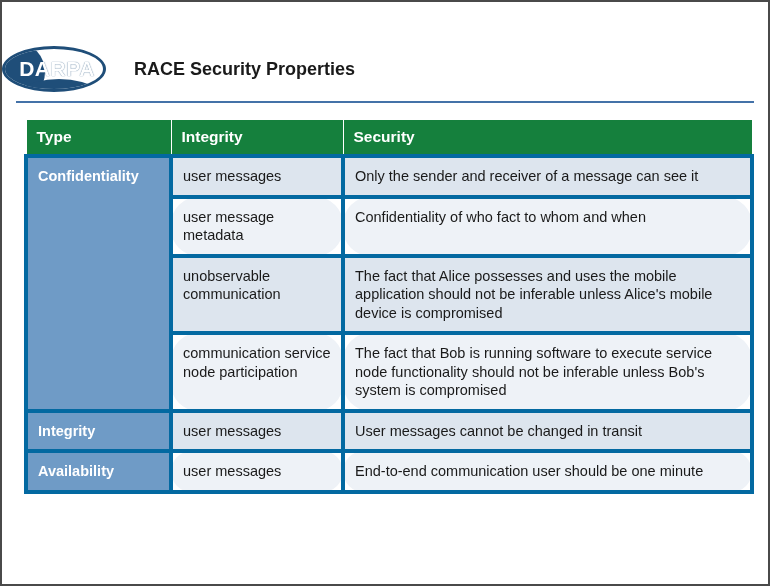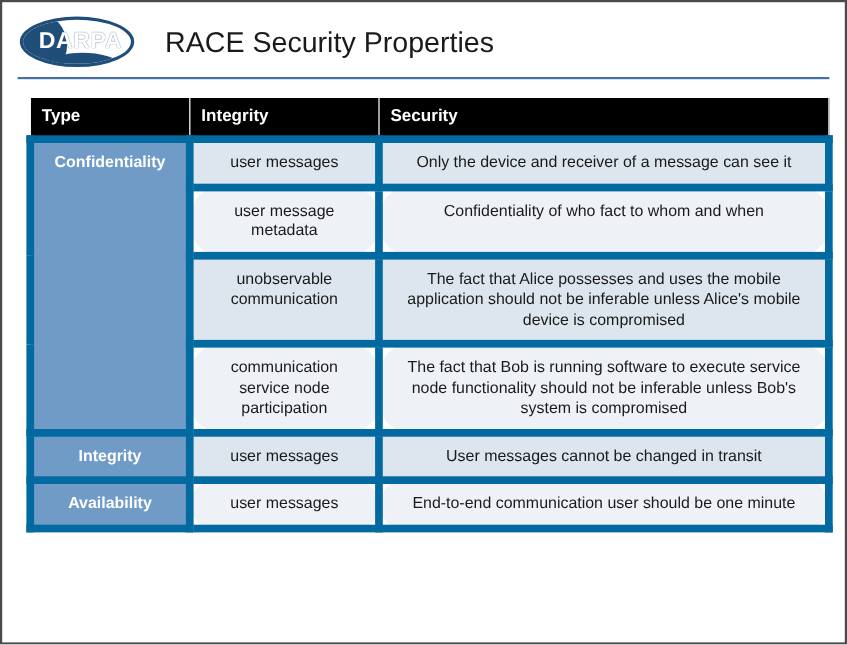--- a/index.html
+++ b/index.html
@@ -21,21 +21,21 @@
     box-sizing: border-box;
     border: 2px solid #4a4a4a;
     background: #ffffff;
   }
   
   .header {
     position: relative;
     height: 72px;
     display: flex;
     align-items: center;
-    padding-left: 16px;
+    margin-top: 31px;
   }
   .logo {
     width: 104px;
     height: 46px;
     border-radius: 50% / 50%;
     background: #ffffff;
     border: 3px solid #1f4e79;
     position: relative;
     display: flex;
     align-items: center;
@@ -67,24 +67,24 @@
     z-index: 3;
     font-family: "Liberation Sans", sans-serif;
     font-weight: bold;
     font-size: 21px;
     letter-spacing: 0.5px;
     color: #ffffff;
     margin-left: 6px;
     text-shadow: 0 0 1px #1f4e79;
   }
   .slide-title {
-    font-size: 26px;
+    font-size: 18px;
     color: #1a1a1a;
     margin-left: 28px;
-    font-weight: normal;
+    font-weight: bold;
     white-space: nowrap;
   }
   .header-rule {
     position: absolute;
     left: 14px;
     right: 14px;
     bottom: 2px;
     height: 2px;
     background: #4472a8;
   }
@@ -95,36 +95,35 @@
   table.props {
     border-collapse: collapse;
     width: 726px;
     table-layout: fixed;
   }
   table.props col.c1 { width: 145px; }
   table.props col.c2 { width: 172px; }
   table.props col.c3 { width: 409px; }
 
   table.props th {
-    background: #000000;
+    background: #15803d;
     color: #ffffff;
     font-size: 15.5px;
     font-weight: bold;
     text-align: left;
     padding: 8px 10px;
     border: 1px solid #ffffff;
     vertical-align: middle;
   }
   table.props td {
-    border: 7px solid #0369a1;
+    border: 4px solid #0369a1;
     font-size: 14.5px;
     padding: 9px 10px;
     vertical-align: top;
     line-height: 1.28;
-    text-align: center;
   }
   td.type-cell {
     background: #6f9bc6;
     color: #ffffff;
     font-weight: bold;
     vertical-align: top;
     font-size: 14.5px;
   }
   td.shade-a {
     background: #dde5ee;
@@ -162,21 +161,21 @@
         <tr>
           <th>Type</th>
           <th>Integrity</th>
           <th>Security</th>
         </tr>
       </thead>
       <tbody>
         <tr>
           <td class="type-cell" rowspan="4">Confidentiality</td>
           <td class="shade-a">user messages</td>
-          <td class="shade-a">Only the device and receiver of a message can see it</td>
+          <td class="shade-a">Only the sender and receiver of a message can see it</td>
         </tr>
         <tr>
           <td class="shade-b">user message metadata</td>
           <td class="shade-b">Confidentiality of who fact to whom and when</td>
         </tr>
         <tr>
           <td class="shade-a">unobservable communication</td>
           <td class="shade-a">The fact that Alice possesses and uses the mobile application should not be inferable unless Alice's mobile device is compromised</td>
         </tr>
         <tr>

